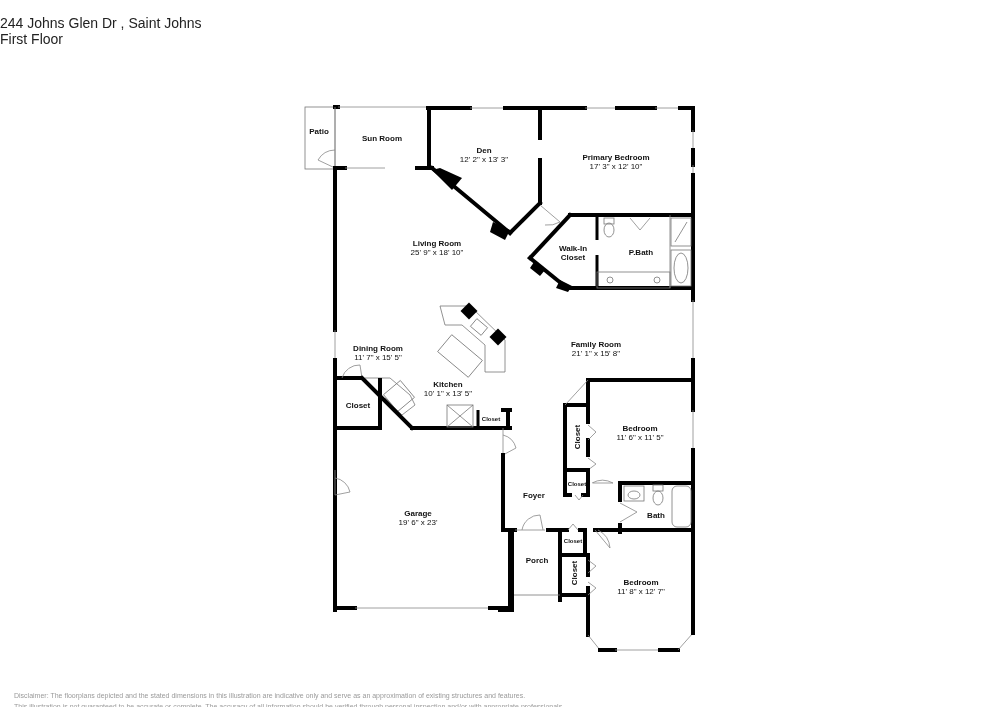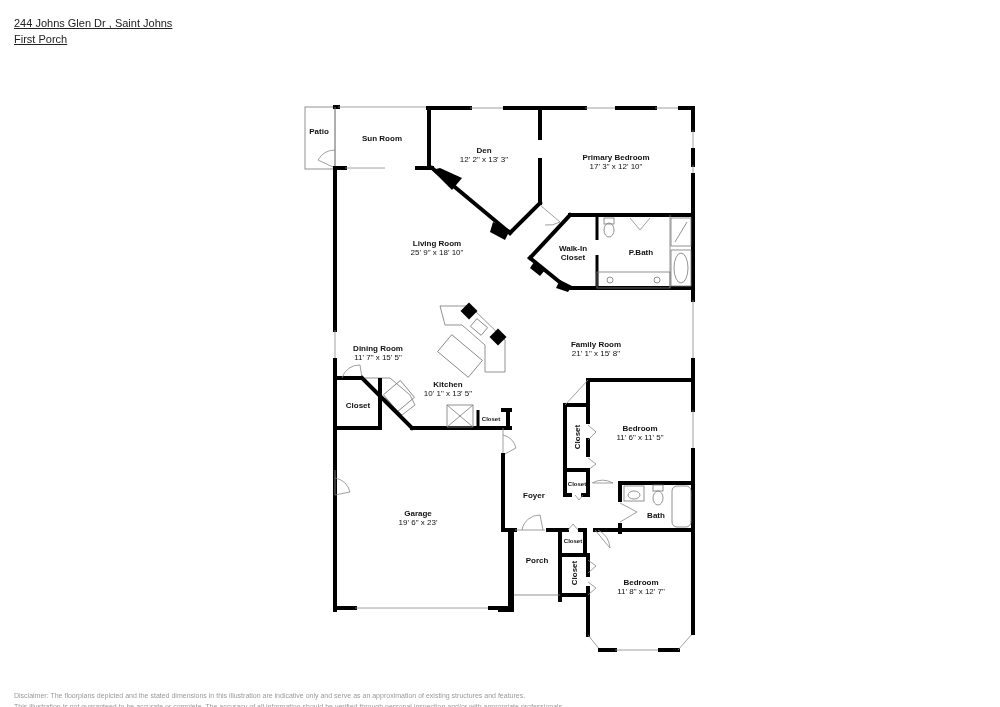--- a/index.html
+++ b/index.html
@@ -1,35 +1,35 @@
 <!DOCTYPE html>
 <html><head>
 <meta charset="utf-8">
 <style>
   html, body { margin: 0; padding: 0; background: #ffffff; }
   body { width: 1000px; height: 707px; position: relative; overflow: hidden; font-family: "Liberation Sans", sans-serif; }
-  .hdr { position: absolute; left: 14px; top: 15px; font-size: 11px; line-height: 16px; color: #222; text-decoration: underline; }
+  .hdr { position: absolute; left: 0; top: 15px; font-size: 14px; line-height: 16px; color: #222; }
   .disc { position: absolute; left: 14px; top: 690px; font-size: 7px; line-height: 11px; color: #9a9a9a; white-space: nowrap; }
   svg { position: absolute; left: 0; top: 0; }
   .w { stroke: #000; stroke-width: 4; fill: none; stroke-linecap: square; }
   .wt { stroke: #000; stroke-width: 3; fill: none; }
   .thin { stroke: #777; stroke-width: 0.8; fill: none; }
   .win { stroke: #888; stroke-width: 0.8; fill: #fff; }
   .door { stroke: #888; stroke-width: 0.8; fill: none; }
   .blk { fill: #000; }
   .rn { font-family: "Liberation Sans", sans-serif; font-size: 8px; font-weight: bold; fill: #111; text-anchor: middle; }
   .rd { font-family: "Liberation Sans", sans-serif; font-size: 8px; fill: #111; text-anchor: middle; }
   .rs { font-family: "Liberation Sans", sans-serif; font-size: 6px; font-weight: bold; fill: #111; text-anchor: middle; }
 </style>
 </head>
 <body>
 
 <div class="hdr">
   <div>244 Johns Glen Dr , Saint Johns</div>
-  <div>First Porch</div>
+  <div>First Floor</div>
 </div>
 
 <svg width="1000" height="707" viewBox="0 0 1000 707">
 
   <rect x="305" y="107" width="30" height="62" class="thin"></rect>
   <path d="M335 150 A20 20 0 0 0 318 160 L335 168" class="door"></path>
 
   <g>
     <line x1="335" y1="107" x2="338" y2="107" class="w"></line>
     <line x1="338" y1="107" x2="432" y2="107" class="win"></line>

